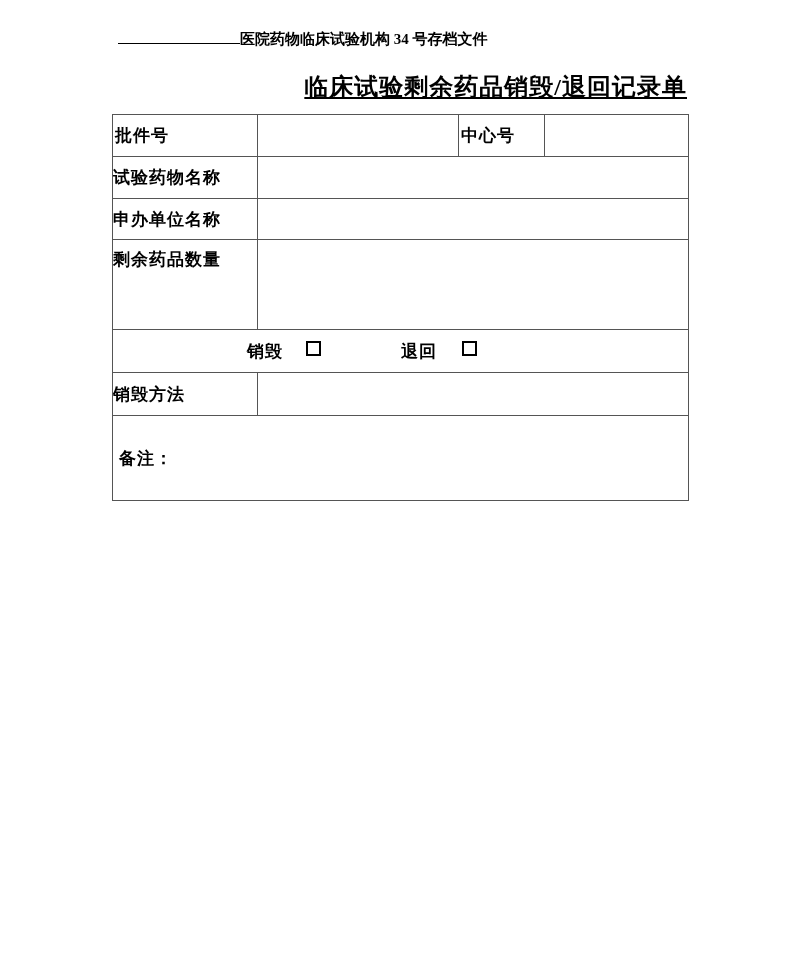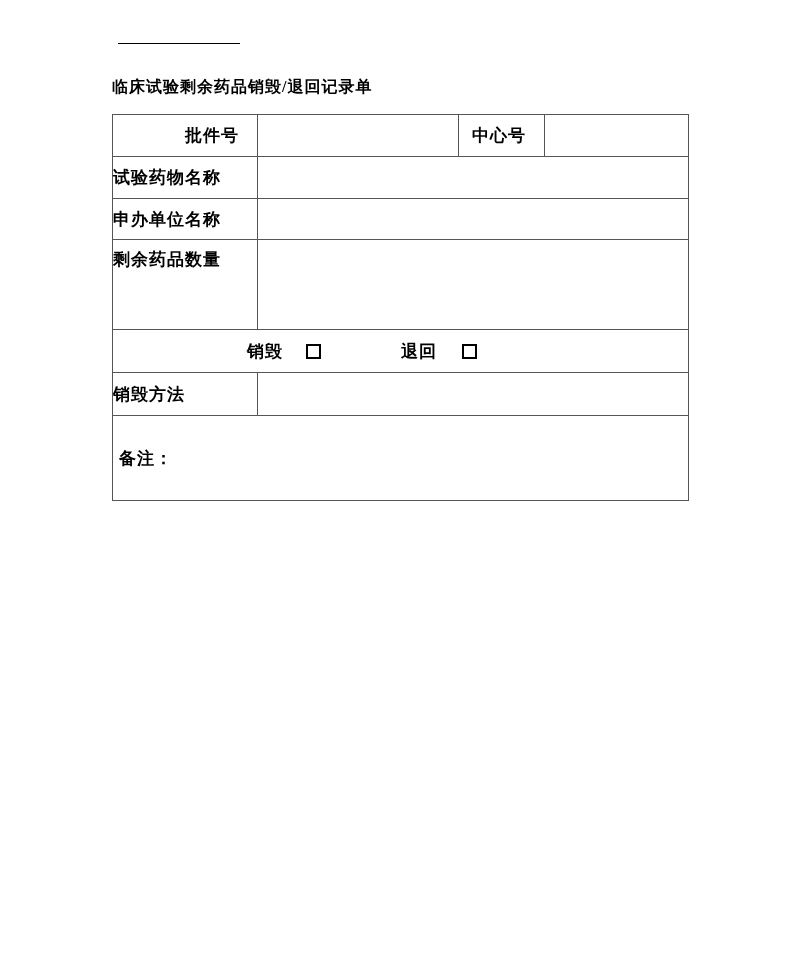--- a/index.html
+++ b/index.html
@@ -22,58 +22,59 @@
     display: inline-block;
     width: 122px;
     height: 14px;
     border-bottom: 1px solid #000;
     vertical-align: baseline;
   }
 
   .doc-title {
     width: 575px;
     margin: 26px 0 0 112px;
-    text-align: left;
-    font-size: 16px;
+    text-align: right;
+    font-size: 24px;
     font-weight: bold;
     line-height: 26px;
     letter-spacing: 1px;
+    text-decoration: underline;
   }
 
   table.form-table {
     margin: 14px 0 0 112px;
     width: 576px;
     border-collapse: collapse;
     table-layout: fixed;
   }
   .form-table td {
     border: 1px solid #555;
     font-size: 17px;
     font-weight: bold;
     letter-spacing: 1px;
     vertical-align: middle;
     padding: 2px 6px;
     overflow: hidden;
   }
   td.lbl { text-align: left; padding-left: 0; }
-  td.lbl-center { text-align: right; padding-left: 2px; padding-right: 18px; }
+  td.lbl-center { text-align: left; padding-left: 2px; padding-right: 18px; }
   td.val { }
   td.top { vertical-align: top; padding-top: 8px; }
 
   tr.r-std td { height: 42px; }
   tr.r3 td { height: 41px; }
   tr.r-tall td { height: 207px; }
   tr.r-qty td { height: 90px; }
   tr.r-check td { height: 43px; }
   tr.r-sign td { height: 165px; }
   tr.r-remarks td { height: 85px; }
 
   .check-row-inner {
     display: flex;
-    align-items: center;
+    align-items: flex-start;
     padding-left: 134px;
   }
   .checkbox {
     display: inline-block;
     width: 15px;
     height: 15px;
     border: 2px solid #000;
     background: #fff;
     margin-top: 1px;
   }
@@ -83,21 +84,21 @@
 
   .sign-cell { padding: 6px 6px 0 8px; }
   .sign-line { line-height: 41px; white-space: nowrap; }
 
   .remarks-cell { vertical-align: top; padding-top: 8px; padding-left: 8px; }
 </style>
 </head>
 <body>
 
 <div class="doc-header">
-  <span class="blank-line"></span>
+  <span class="blank-line"></span><span>医院药物临床试验机构 34 号存档文件</span>
 </div>
 
 <div class="doc-title">临床试验剩余药品销毁/退回记录单</div>
 
 <table class="form-table">
   <colgroup>
     <col style="width:145px">
     <col style="width:201px">
     <col style="width:86px">
     <col style="width:144px">

